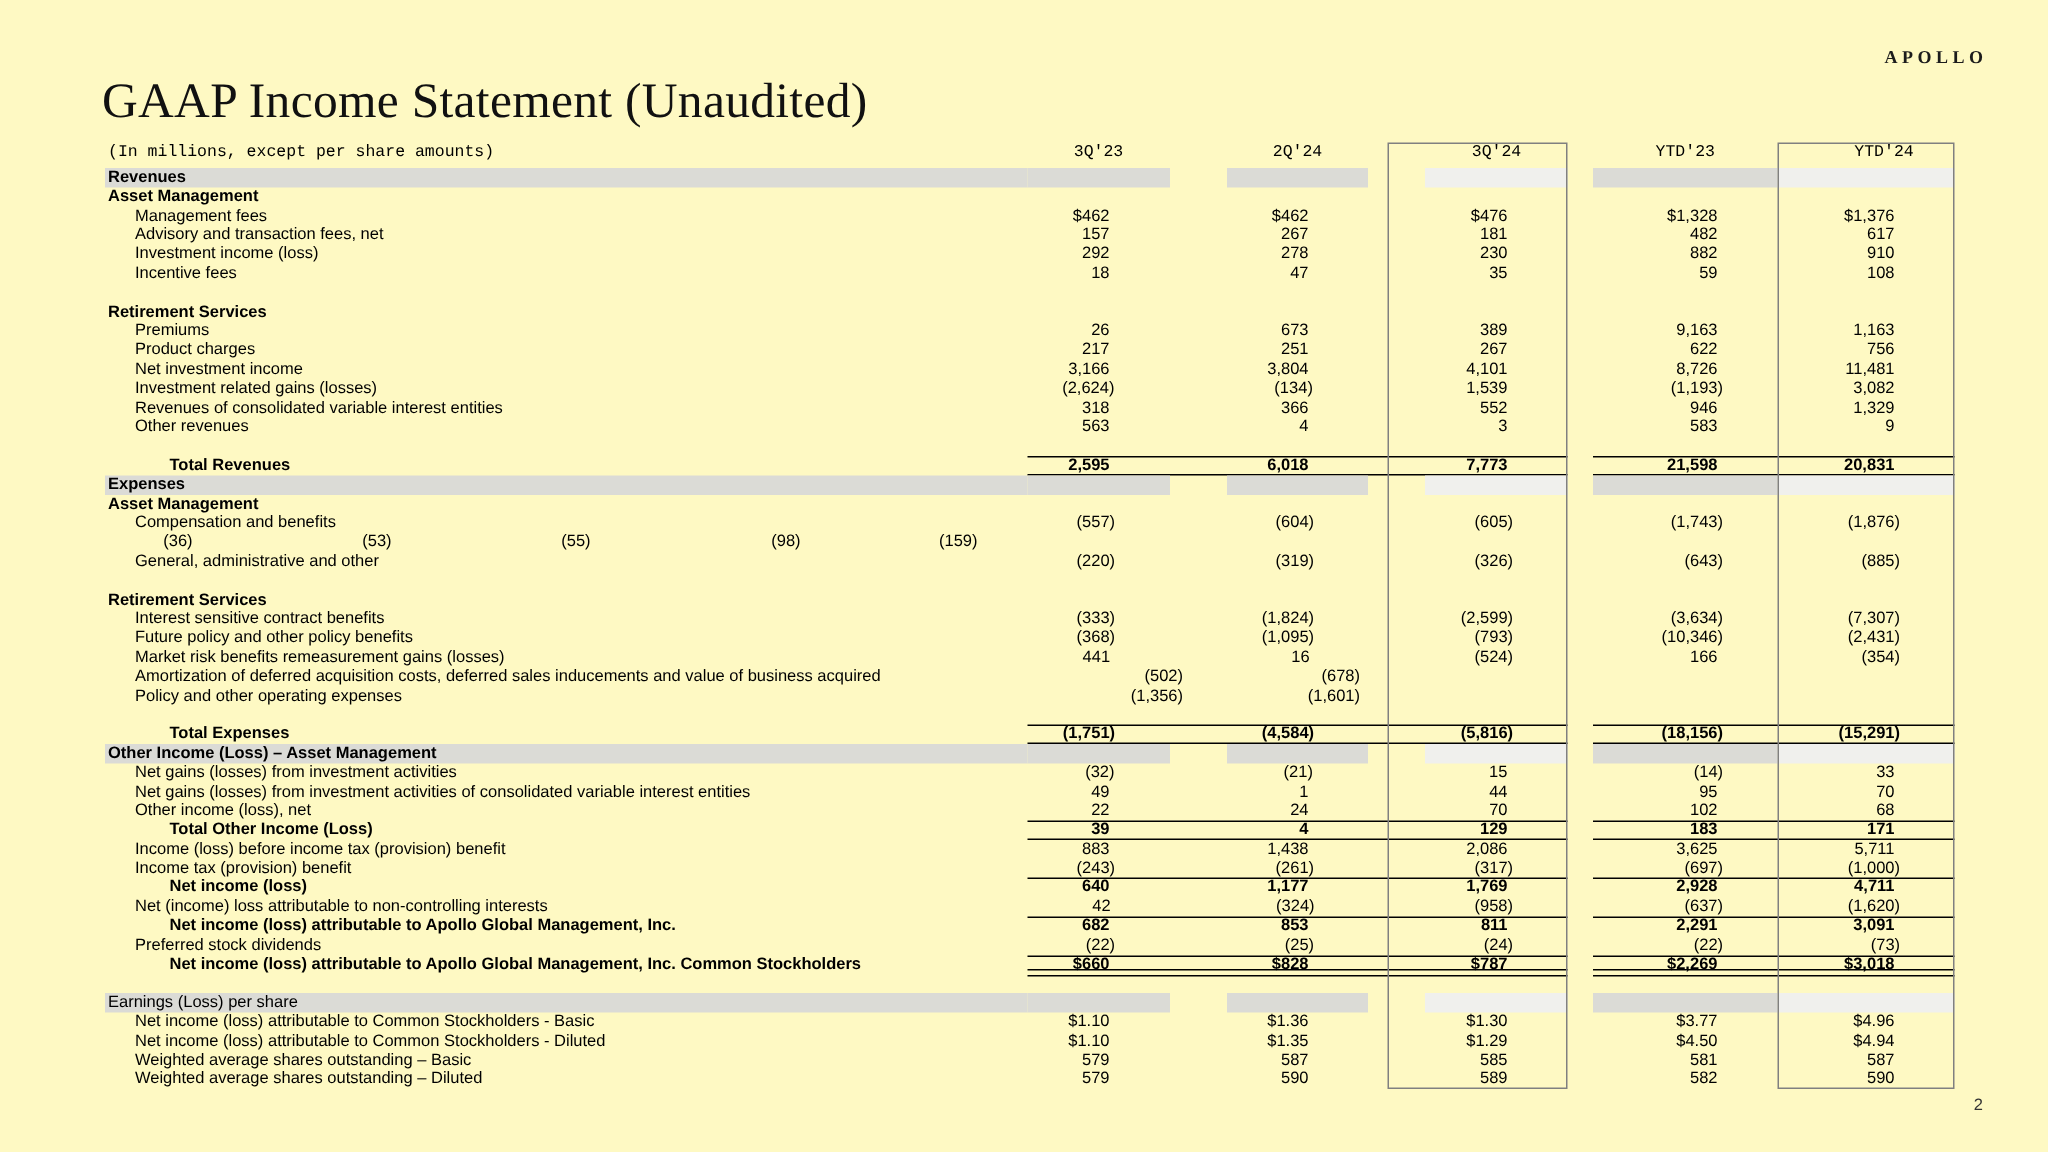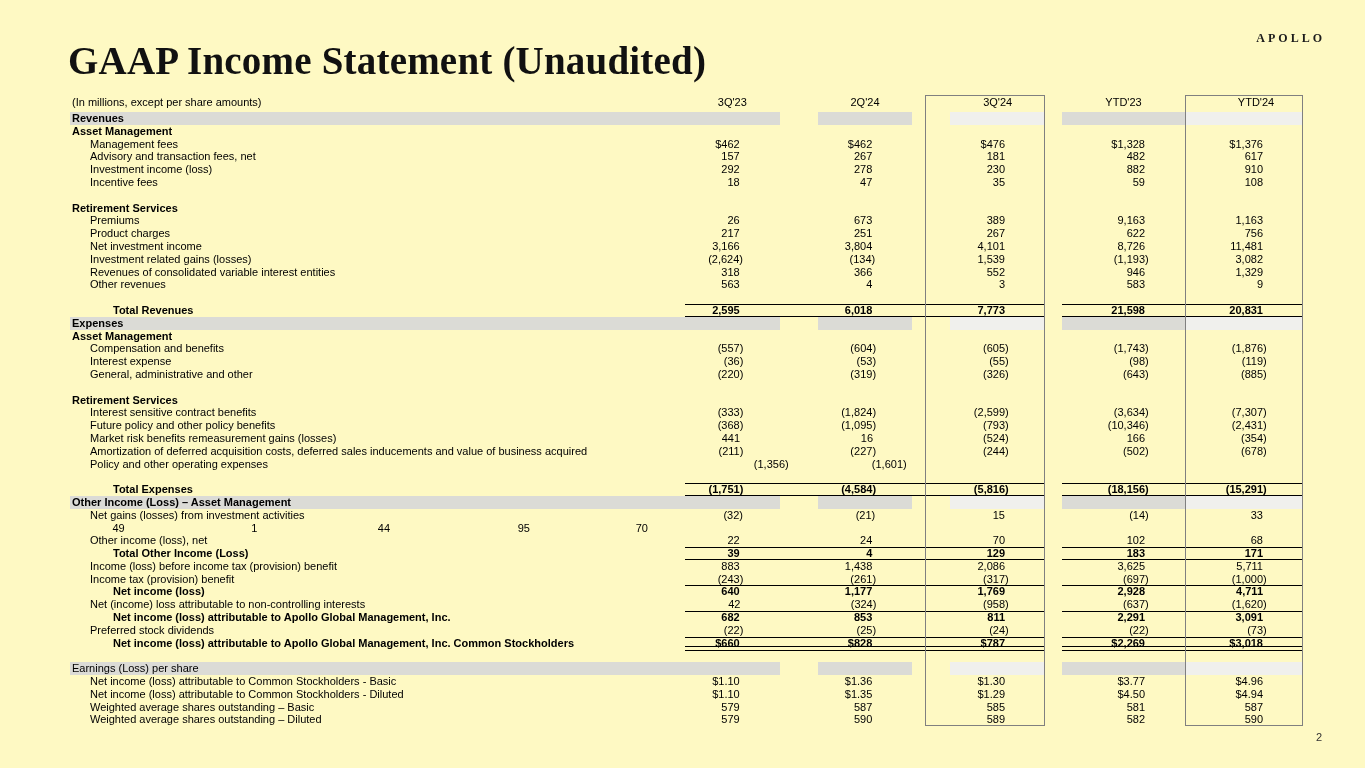--- a/index.html
+++ b/index.html
@@ -8,31 +8,31 @@
     position:relative; width:1365px; height:768px; background:#fef9c3;
     font-family:"Liberation Sans","DejaVu Sans",sans-serif; color:#000;
     overflow:hidden; margin:0 auto;
   }
   .logo {
     position:absolute; top:31px; right:40px;
     font-family:"Liberation Serif","DejaVu Serif",serif;
     font-size:12px; font-weight:600; letter-spacing:3px; color:#1c1c1c;
   }
   .title {
-    position:absolute; left:68px; top:38px;
+    position:absolute; left:68px; top:50px;
     font-family:"Liberation Serif","DejaVu Serif",serif;
-    font-size:39px; font-weight:700; color:#111;
+    font-size:33px; font-weight:400; color:#111;
     letter-spacing:0.2px; white-space:nowrap;
   }
   .pagenum {
     position:absolute; top:731px; right:43px; font-size:11px; color:#333;
   }
   .table { position:absolute; left:70px; top:95px; width:1233px; }
   .row { display:flex; height:12.8px; line-height:12.8px; font-size:11px; }
-  .row.hdr { height:17px; line-height:15px; }
+  .row.hdr { height:17px; line-height:15px;font-family:Liberation Mono, monospace; }
   .cell { box-sizing:border-box; }
   .lab { width:615px; white-space:nowrap; overflow:hidden; }
   .i0 { padding-left:2px; }
   .i1 { padding-left:20px; }
   .i2 { padding-left:43px; }
   .grp { position:relative; display:flex; }
   .grpq { width:360px;gap:38px; }
   .gapc { width:17px; }
   .grpy { width:241px; }
   .val { text-align:right; padding-right:40px; white-space:nowrap; }
@@ -324,30 +324,29 @@
           <div class="cell val v1 paren">(604)</div>
           <div class="cell val v2 paren">(605)</div>
         </div>
         <div class="cell gapc"></div>
         <div class="grp grpy">
           <div class="cell val v3 paren">(1,743)</div>
           <div class="cell val v4 paren">(1,876)</div>
         </div>
       </div>
       <div class="row">
-        <div class="cell lab i1">Interest expense</div>
         <div class="grp grpq">
           <div class="cell val v0 paren">(36)</div>
           <div class="cell val v1 paren">(53)</div>
           <div class="cell val v2 paren">(55)</div>
         </div>
         <div class="cell gapc"></div>
         <div class="grp grpy">
           <div class="cell val v3 paren">(98)</div>
-          <div class="cell val v4 paren">(119)</div>
+          <div class="cell val v4 paren">(159)</div>
         </div>
       </div>
       <div class="row">
         <div class="cell lab i1">General, administrative and other</div>
         <div class="grp grpq">
           <div class="cell val v0 paren">(220)</div>
           <div class="cell val v1 paren">(319)</div>
           <div class="cell val v2 paren">(326)</div>
         </div>
         <div class="cell gapc"></div>
@@ -416,25 +415,20 @@
           <div class="cell val v2 paren">(524)</div>
         </div>
         <div class="cell gapc"></div>
         <div class="grp grpy">
           <div class="cell val v3">166</div>
           <div class="cell val v4 paren">(354)</div>
         </div>
       </div>
       <div class="row">
         <div class="cell lab i1">Amortization of deferred acquisition costs, deferred sales inducements and value of business acquired</div>
-        <div class="grp grpq">
-          <div class="cell val v0 paren">(211)</div>
-          <div class="cell val v1 paren">(227)</div>
-          <div class="cell val v2 paren">(244)</div>
-        </div>
         <div class="cell gapc"></div>
         <div class="grp grpy">
           <div class="cell val v3 paren">(502)</div>
           <div class="cell val v4 paren">(678)</div>
         </div>
       </div>
       <div class="row">
         <div class="cell lab i1">Policy and other operating expenses</div>
         <div class="cell gapc"></div>
         <div class="grp grpy">
@@ -488,20 +482,21 @@
           <div class="cell val v1 paren">(21)</div>
           <div class="cell val v2">15</div>
         </div>
         <div class="cell gapc"></div>
         <div class="grp grpy">
           <div class="cell val v3 paren">(14)</div>
           <div class="cell val v4">33</div>
         </div>
       </div>
       <div class="row">
+        <div class="cell lab i1">Net gains (losses) from investment activities of consolidated variable interest entities</div>
         <div class="grp grpq">
           <div class="cell val v0">49</div>
           <div class="cell val v1">1</div>
           <div class="cell val v2">44</div>
         </div>
         <div class="cell gapc"></div>
         <div class="grp grpy">
           <div class="cell val v3">95</div>
           <div class="cell val v4">70</div>
         </div>

